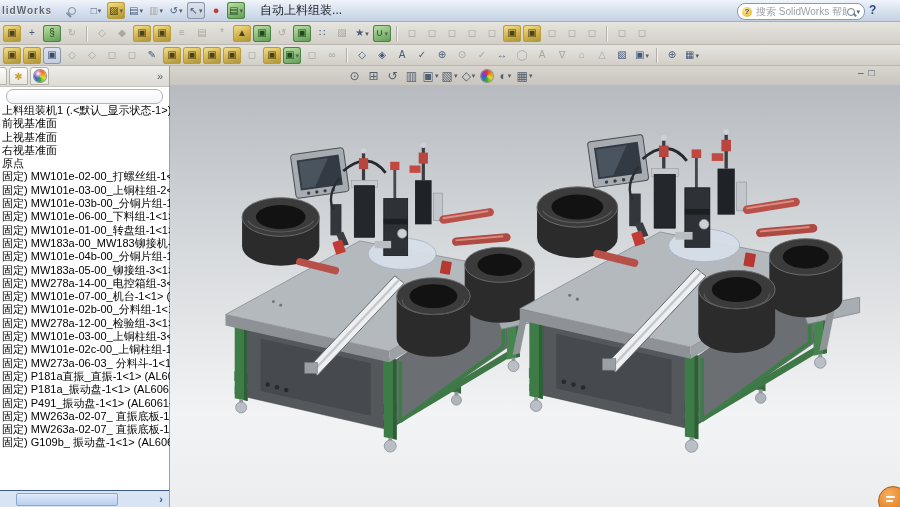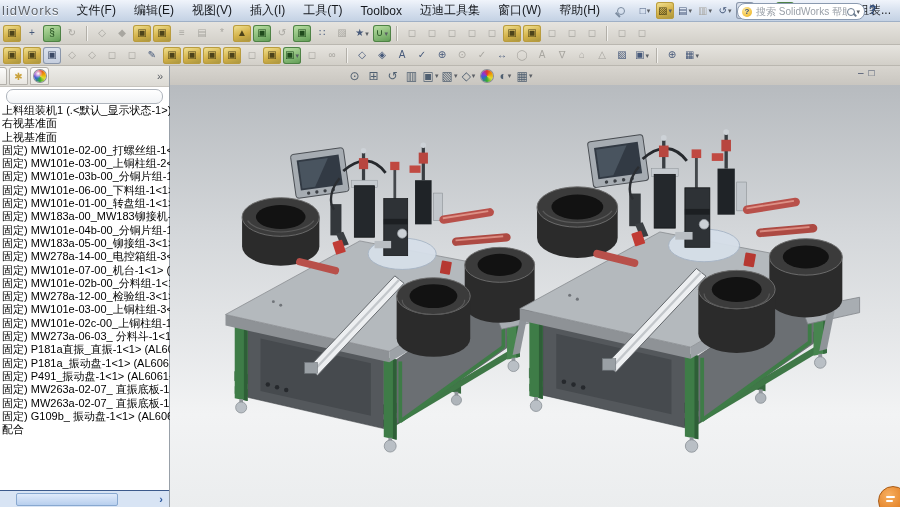--- a/index.html
+++ b/index.html
@@ -3,21 +3,21 @@
 <meta charset="utf-8">
 <style>
   html,body{margin:0;padding:0;background:#888;}
   .root{position:relative;width:900px;height:507px;overflow:hidden;
         font-family:"Liberation Sans","DejaVu Sans",sans-serif;background:#d2cfc9;
         -webkit-font-smoothing:antialiased;}
   
   .menubar{position:absolute;left:0;top:0;width:900px;height:21px;
     background:linear-gradient(180deg,#f0f4fb 0%,#dae3f0 45%,#c4d2e4 100%);
     border-bottom:1px solid #9fb0c6;display:flex;align-items:center;}
-  .logo{font-weight:normal;font-size:13px;color:#5f646b;letter-spacing:1px;padding:0 8px 0 2px;
+  .logo{font-weight:bold;font-size:10px;color:#5f646b;letter-spacing:1px;padding:0 8px 0 2px;
         text-shadow:0 1px 0 #fff;}
   .menus{display:flex;align-items:center;}
   .menu-item{font-size:12px;color:#15181d;padding:2px 9px;cursor:default;}
   .pin{width:10px;height:10px;position:relative;margin:0 6px;}
   .pin::before{content:"";position:absolute;left:2px;top:1px;width:6px;height:6px;border:1.5px solid #7c8ca0;border-radius:50%;}
   .pin::after{content:"";position:absolute;left:0px;top:8px;width:6px;height:1.5px;background:#7c8ca0;transform:rotate(45deg);}
   .qa{display:flex;align-items:center;margin-left:4px;}
   .doc-title{font-size:12px;color:#23262b;margin-left:14px;white-space:nowrap;}
   .searchbox{position:absolute;left:737px;top:3px;width:118px;height:15px;background:#fff;
     border:1px solid #8a9ab0;border-radius:8px;display:flex;align-items:center;padding:0 4px;}
@@ -79,31 +79,20 @@
   .badge i{position:absolute;left:7px;top:9px;width:9px;height:2px;background:#fff;border-radius:1px;display:block;}
   .badge i+i{top:13px;width:7px;}
 </style>
 </head>
 <body>
 
 <div class="root">
 
   <div class="menubar">
     <span class="logo">lidWorks</span>
-    <span class="menus">
-        <span class="menu-item">文件(F)</span>
-        <span class="menu-item">编辑(E)</span>
-        <span class="menu-item">视图(V)</span>
-        <span class="menu-item">插入(I)</span>
-        <span class="menu-item">工具(T)</span>
-        <span class="menu-item">Toolbox</span>
-        <span class="menu-item">迈迪工具集</span>
-        <span class="menu-item">窗口(W)</span>
-        <span class="menu-item">帮助(H)</span>
-      </span>
     <span class="pin"></span>
     <span class="qa">
         <span class="ticon bl">□<span class="dd">▾</span></span>
         <span class="ticon yg">▨<span class="dd">▾</span></span>
         <span class="ticon bl">▤<span class="dd">▾</span></span>
         <span class="ticon gy">▥<span class="dd">▾</span></span>
         <span class="ticon bl">↺<span class="dd">▾</span></span>
         <span class="ticon sel">↖<span class="dd">▾</span></span>
         <span class="ticon rd">●</span>
         <span class="ticon gn">▤<span class="dd">▾</span></span>
@@ -214,22 +203,24 @@
       <span class="chip cut"></span>
       <span class="chip" style="color:#caa23c;">✱</span>
       <span class="chip">
           <span class="sphere"></span>
         </span>
       <span class="chev">»</span>
     </div>
     <div class="filterbox"></div>
     <div class="tree">
         <div class="tree-row">上料组装机1  (.&lt;默认_显示状态-1&gt;)</div>
+        <div class="tree-row">前视基准面</div>
+        <div class="tree-row">上视基准面</div>
         <div class="tree-row">右视基准面</div>
-        <div class="tree-row">上视基准面</div>
+        <div class="tree-row">原点</div>
         <div class="tree-row">固定) MW101e-02-00_打螺丝组-1&lt;1&gt; ( )</div>
         <div class="tree-row">固定) MW101e-03-00_上铜柱组-2&lt;1&gt; ( )</div>
         <div class="tree-row">固定) MW101e-03b-00_分铜片组-1&lt;1&gt; ( )</div>
         <div class="tree-row">固定) MW101e-06-00_下料组-1&lt;1&gt; ( )</div>
         <div class="tree-row">固定) MW101e-01-00_转盘组-1&lt;1&gt; ( )</div>
         <div class="tree-row">固定) MW183a-00_MW183铆接机-1&lt;1&gt; ( )</div>
         <div class="tree-row">固定) MW101e-04b-00_分铜片组-1&lt;1&gt; ( )</div>
         <div class="tree-row">固定) MW183a-05-00_铆接组-3&lt;1&gt; ( )</div>
         <div class="tree-row">固定) MW278a-14-00_电控箱组-3&lt;1&gt; ( )</div>
         <div class="tree-row">固定) MW101e-07-00_机台-1&lt;1&gt; ( )</div>
@@ -237,21 +228,20 @@
         <div class="tree-row">固定) MW278a-12-00_检验组-3&lt;1&gt; ( )</div>
         <div class="tree-row">固定) MW101e-03-00_上铜柱组-3&lt;1&gt; ( )</div>
         <div class="tree-row">固定) MW101e-02c-00_上铜柱组-1&lt;1&gt; ( )</div>
         <div class="tree-row">固定) MW273a-06-03_ 分料斗-1&lt;1&gt; (AL606</div>
         <div class="tree-row">固定) P181a直振_直振-1&lt;1&gt; (AL6061+无色</div>
         <div class="tree-row">固定) P181a_振动盘-1&lt;1&gt; (AL6061+无色阳</div>
         <div class="tree-row">固定) P491_振动盘-1&lt;1&gt; (AL6061+无色阳极</div>
         <div class="tree-row">固定) MW263a-02-07_ 直振底板-1&lt;1&gt; (AL6</div>
         <div class="tree-row">固定) MW263a-02-07_ 直振底板-1&lt;2&gt; (AL6</div>
         <div class="tree-row">固定) G109b_ 振动盘-1&lt;1&gt; (AL6061+无色阳</div>
-        <div class="tree-row">配合</div>
       </div>
     <div class="hscroll">
       <span class="hthumb"></span>
       <span class="harrow">›</span>
     </div>
   </div>
 
   <div class="viewport">
     <svg width="730" height="422" viewBox="0 0 730 422">
       <defs>

